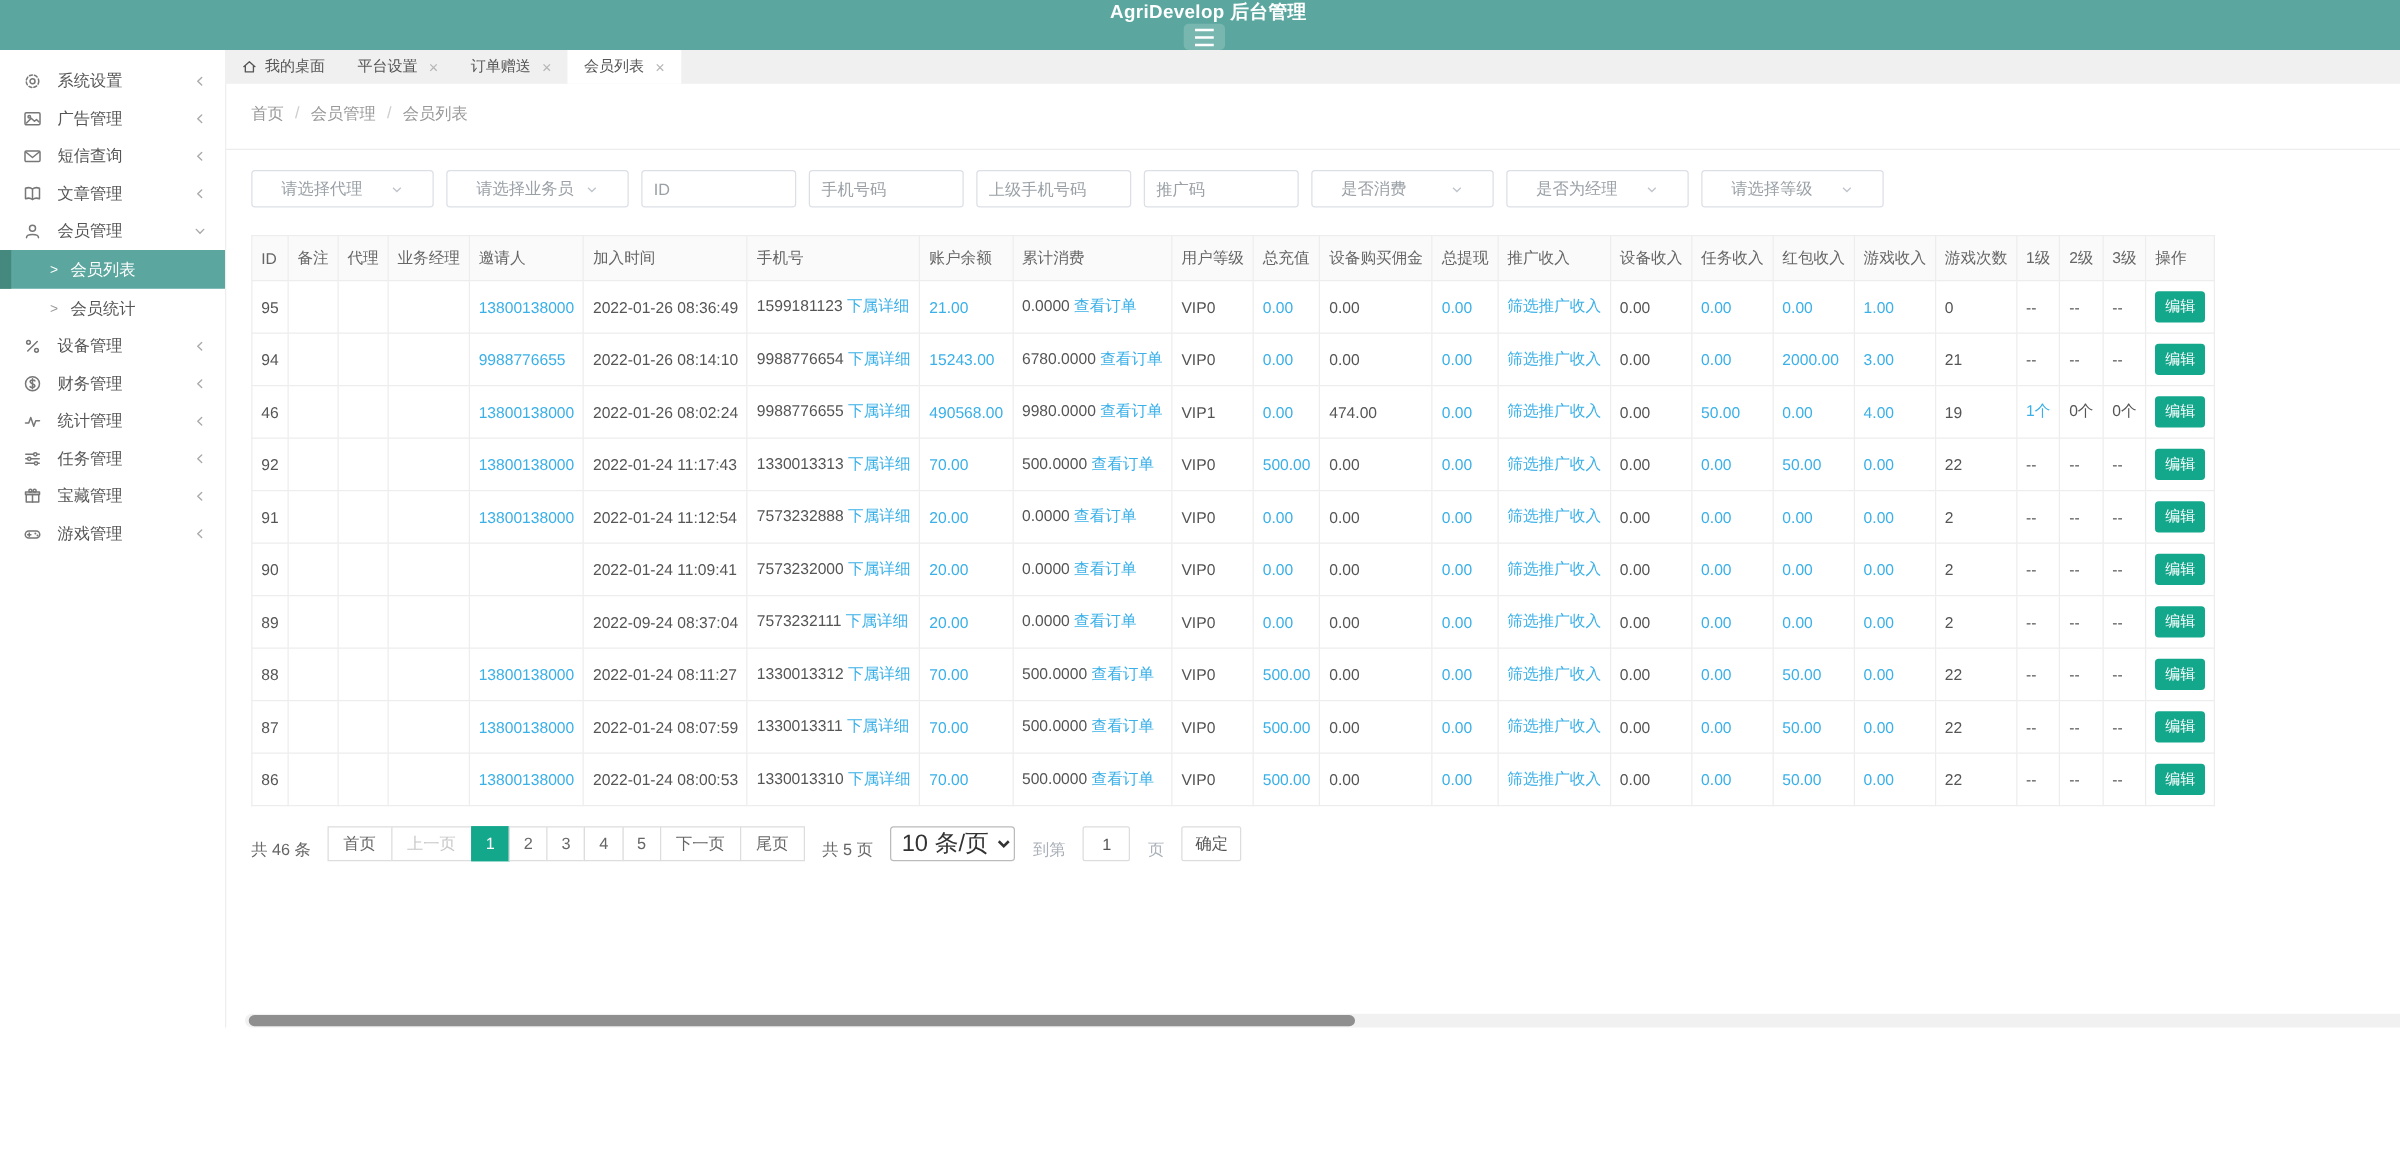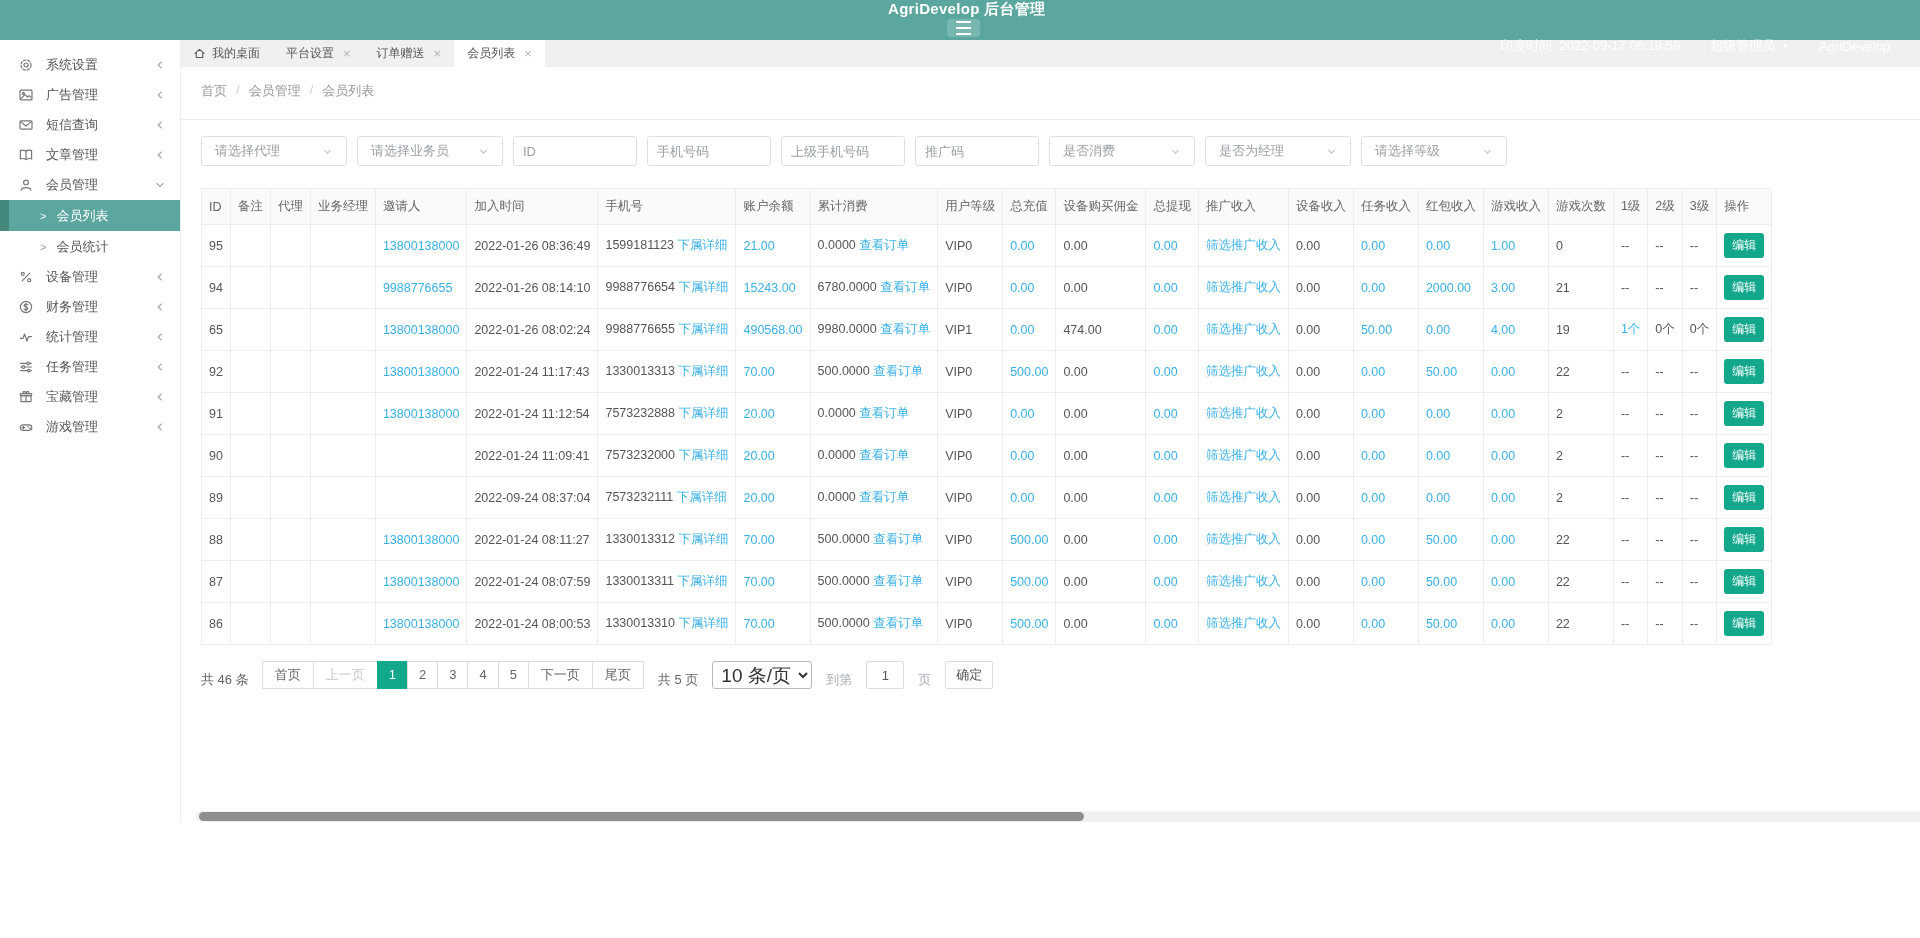--- a/index.html
+++ b/index.html
@@ -40,21 +40,21 @@
   .panel { border-left:1px solid #eee; min-height:700px; }
   .crumb-row { height:53px; position:relative; border-bottom:1px solid #ececec; padding:15px 20px 0 20px; }
   .breadcrumb { font-size:13px; color:#999; display:flex; gap:9px; }
   .breadcrumb .sep { color:#ccc; }
   .refresh-btn { position:absolute; right:24px; top:28px; width:31px; height:28px; background:#13a78c;
     border-radius:3px; display:flex; align-items:center; justify-content:center; cursor:pointer; z-index:5; }
 
   .filters { padding:16px 20px 0 20px; }
   .filter-row { display:flex; gap:10px; margin-bottom:15px; }
   .f-select { width:146px; height:30px; border:1px solid #dcdfe6; border-radius:3px; background:#fff;
-    display:flex; align-items:center; justify-content:space-between; padding:0 13px; font-size:13px; color:#9aa0a6; cursor:pointer;text-align:center; }
+    display:flex; align-items:center; justify-content:space-between; padding:0 23px; font-size:13px; color:#9aa0a6; cursor:pointer;text-align:center; }
   .f-select.has-value { color:#555; }
   .f-input { width:124px; height:30px; border:1px solid #dcdfe6; border-radius:3px; padding:0 9px; font-size:13px; color:#555; outline:none; }
   .f-input::placeholder { color:#9aa0a6; }
   .search-btn { height:30px; background:#13a78c; color:#fff; border:none; border-radius:3px;
     font-size:13px; padding:0 12px; display:flex; align-items:center; gap:5px; cursor:pointer; }
 
   .table-wrap { padding:7px 20px 0 20px; }
   table { border-collapse:collapse; font-size:12.5px; color:#555; white-space:nowrap; }
   th { background:#fafafa; color:#666; font-weight:normal; text-align:left; padding:9px 7px; border:1px solid #ededed; }
   td { padding:8px 7px; border:1px solid #ededed; }
@@ -84,28 +84,20 @@
 <body>
 
 <div class="topbar">
   <div class="brand">AgriDevelop 后台管理</div>
   <div class="hamburger">
     <span class="bars">
       <span class="bar"></span>
         <span class="bar"></span>
         <span class="bar"></span>
     </span>
-  </div>
-  <div class="topbar-right">
-    <span>印度时间: 2022-09-17 06:18:58</span>
-    <span class="role">
-      <span>超级管理员</span>
-      <span class="caret">▼</span>
-    </span>
-    <span>AgriDevelop</span>
   </div>
 </div>
 
 <div class="sidebar" id="sidebar">
     <div class="side-item">
       <span class="s-icon">
         <svg width="16" height="16" viewBox="0 0 16 16">
           <circle cx="8" cy="8" r="5" stroke="#777" stroke-width="1.2" fill="none" stroke-linecap="round" stroke-linejoin="round" stroke-dasharray="2.4 1.7"></circle>
           <circle cx="8" cy="8" r="2" stroke="#777" stroke-width="1.2" fill="none" stroke-linecap="round" stroke-linejoin="round"></circle>
         </svg>
@@ -440,21 +432,21 @@
               <td class="lnk">0.00</td>
               <td class="lnk">2000.00</td>
               <td class="lnk">3.00</td>
               <td>21</td>
               <td>--</td>
               <td>--</td>
               <td>--</td>
               <td><button class="edit-btn">编辑</button></td>
             </tr>
             <tr>
-              <td>65</td>
+              <td>46</td>
               <td class="empty"></td>
               <td class="empty"></td>
               <td class="empty"></td>
               <td class="lnk">13800138000</td>
               <td>2022-01-26 08:02:24</td>
               <td><span>9988776655</span> <span class="lnk">下属详细</span></td>
               <td class="lnk">490568.00</td>
               <td><span>9980.0000</span> <span class="lnk">查看订单</span></td>
               <td>VIP1</td>
               <td class="lnk">0.00</td>

